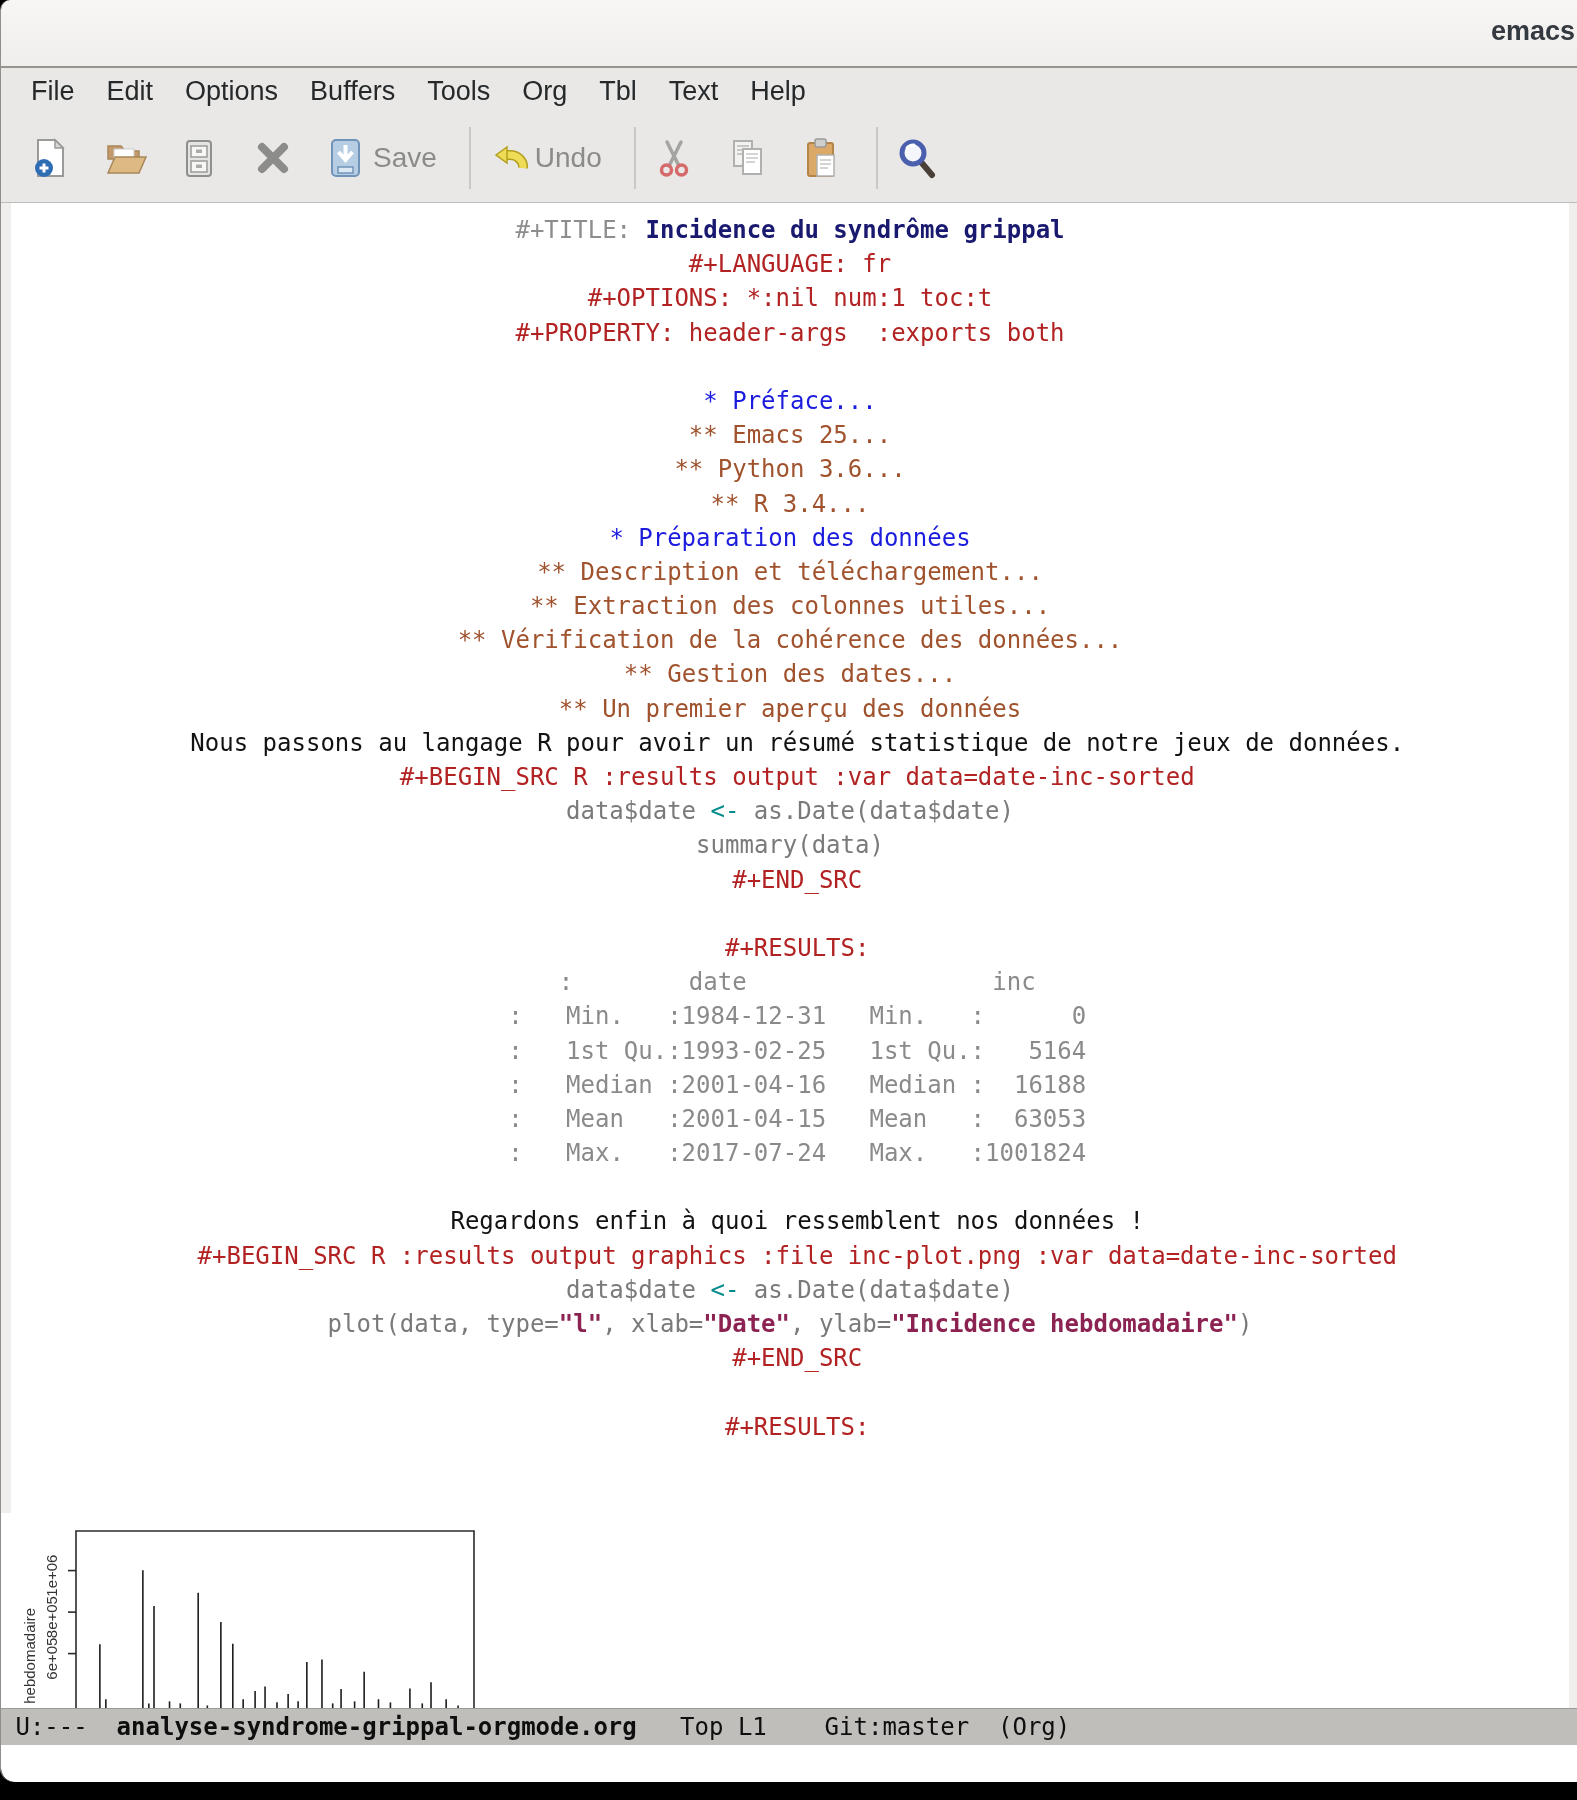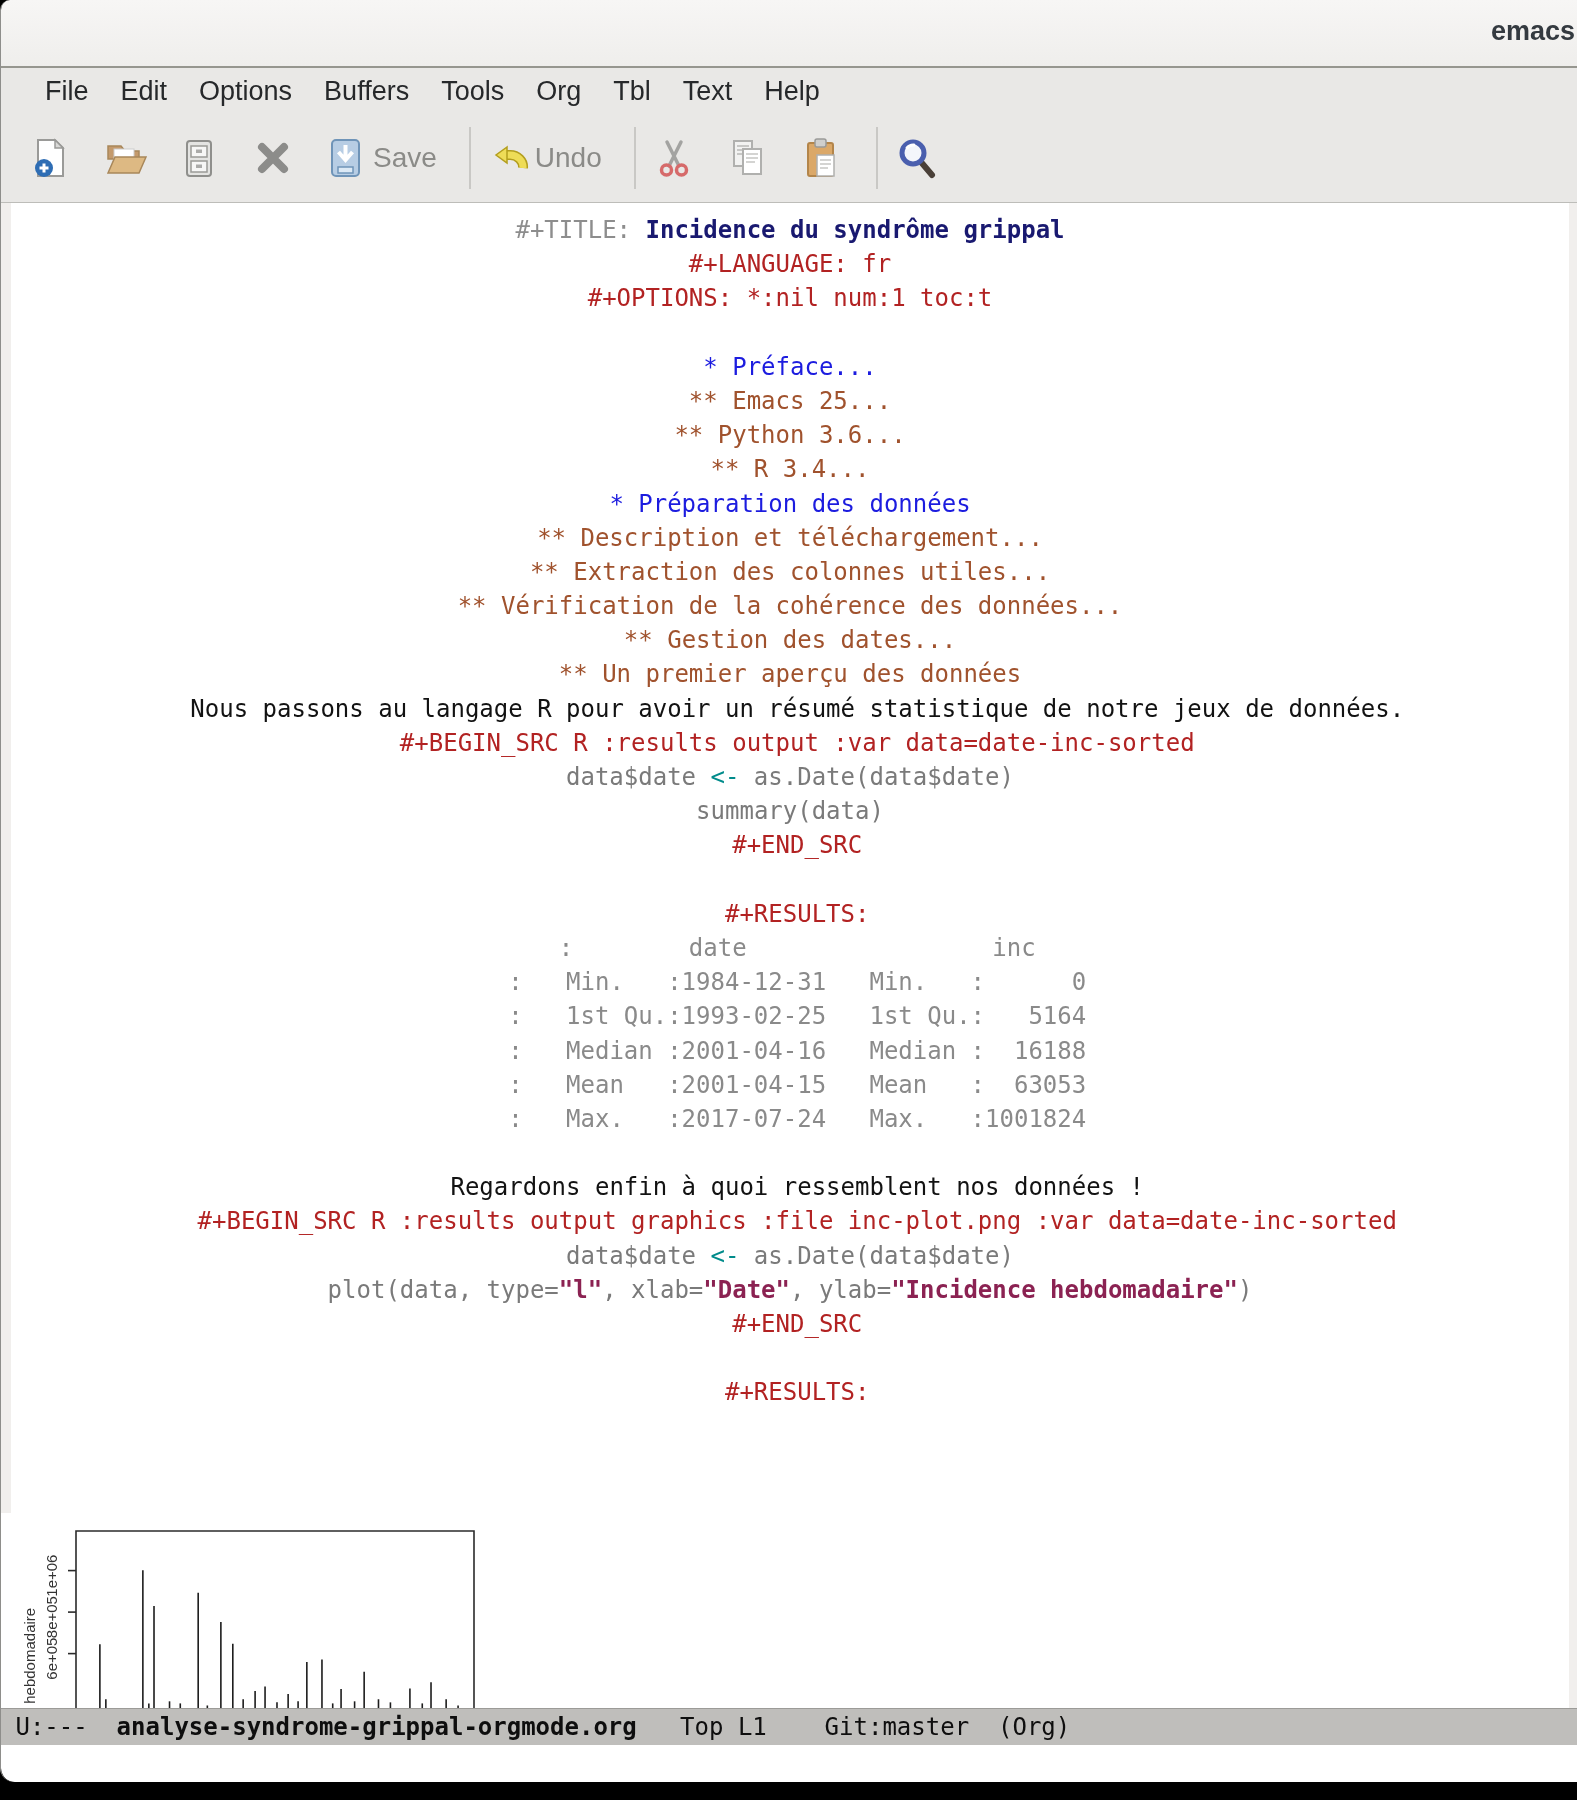--- a/index.html
+++ b/index.html
@@ -6,21 +6,21 @@
   body{width:1577px;height:1800px;background:#000;position:relative;overflow:hidden;
        font-family:"Liberation Sans",sans-serif;}
   .window{position:absolute;left:0;top:0;width:1577px;height:1782px;
           border-radius:10px 0 0 14px;overflow:hidden;border-left:1px solid #8e8e8b;box-sizing:border-box;}
   
   .titlebar{position:absolute;left:0;top:0;right:0;height:66px;
             background:linear-gradient(#f7f6f5,#efeeec);border-bottom:2px solid #96968f;}
   .titlebar .title{position:absolute;right:2px;top:16px;font-size:27px;font-weight:bold;color:#343a40;}
   
   .menubar{position:absolute;left:0;top:68px;right:0;height:46px;background:#e9e8e6;
-           display:flex;align-items:center;padding-left:28px;}
+           display:flex;align-items:center;padding-left:14px;}
   .menu-item{font-size:27px;color:#26282a;padding:0 16px;height:46px;line-height:46px;}
   
   .toolbar{position:absolute;left:0;top:114px;right:0;height:88px;background:#e9e8e6;
            border-bottom:1px solid #bdbdb9;display:flex;align-items:center;padding-left:28px;}
   .tbtn{display:flex;align-items:center;margin-right:30px;}
   .tbtn svg{display:block;}
   .tlabel{font-size:28px;color:#8b8b88;margin-left:4px;}
   .tsep{width:2px;height:62px;background:#c9c8c5;margin:0 16px 0 2px;}
   
   .buffer{position:absolute;left:0;top:203px;right:0;height:1505px;background:#fff;text-align:center;}
@@ -174,20 +174,21 @@
     </div>
   </div>
 
   <div class="buffer">
     <div class="fringe"></div>
     <div class="rfringe"></div>
     <div class="buffer-text">
         <div class="line"><span class="s-kw">#+TITLE: </span><span class="s-doctitle">Incidence du syndrôme grippal</span></div>
         <div class="line"><span class="s-meta">#+LANGUAGE: fr</span></div>
         <div class="line"><span class="s-meta">#+OPTIONS: *:nil num:1 toc:t</span></div>
+        <div class="line"><span class="s-meta">#+PROPERTY: header-args  :exports both</span></div>
         <div class="line"></div>
         <div class="line"><span class="s-h1">* Préface...</span></div>
         <div class="line"><span class="s-h2">** Emacs 25...</span></div>
         <div class="line"><span class="s-h2">** Python 3.6...</span></div>
         <div class="line"><span class="s-h2">** R 3.4...</span></div>
         <div class="line"><span class="s-h1">* Préparation des données</span></div>
         <div class="line"><span class="s-h2">** Description et téléchargement...</span></div>
         <div class="line"><span class="s-h2">** Extraction des colonnes utiles...</span></div>
         <div class="line"><span class="s-h2">** Vérification de la cohérence des données...</span></div>
         <div class="line"><span class="s-h2">** Gestion des dates...</span></div>

